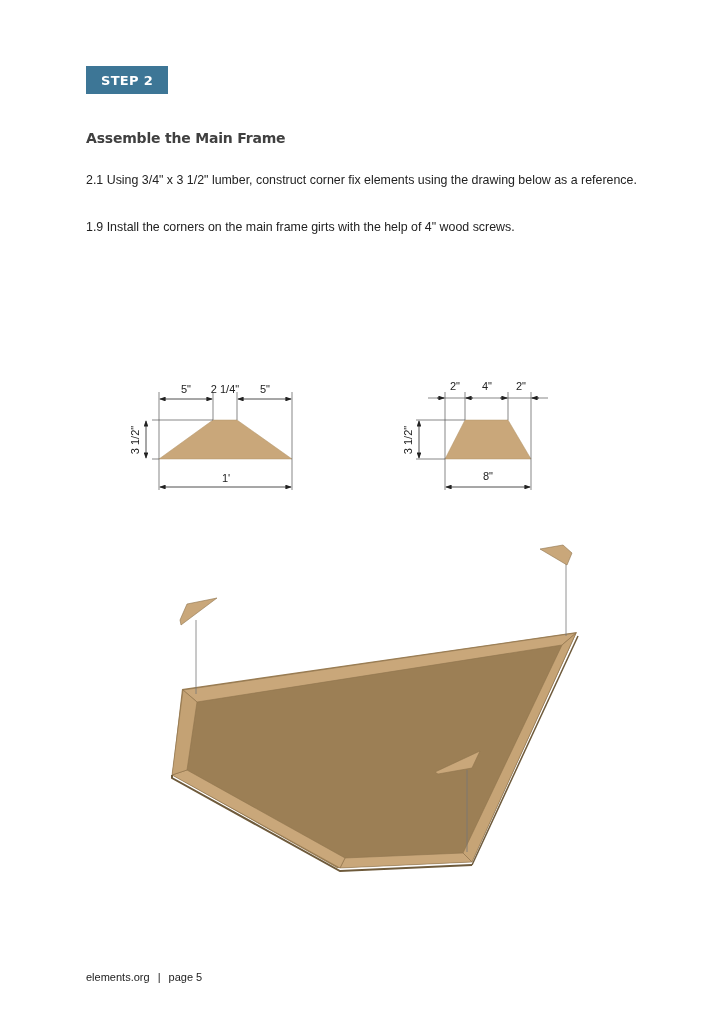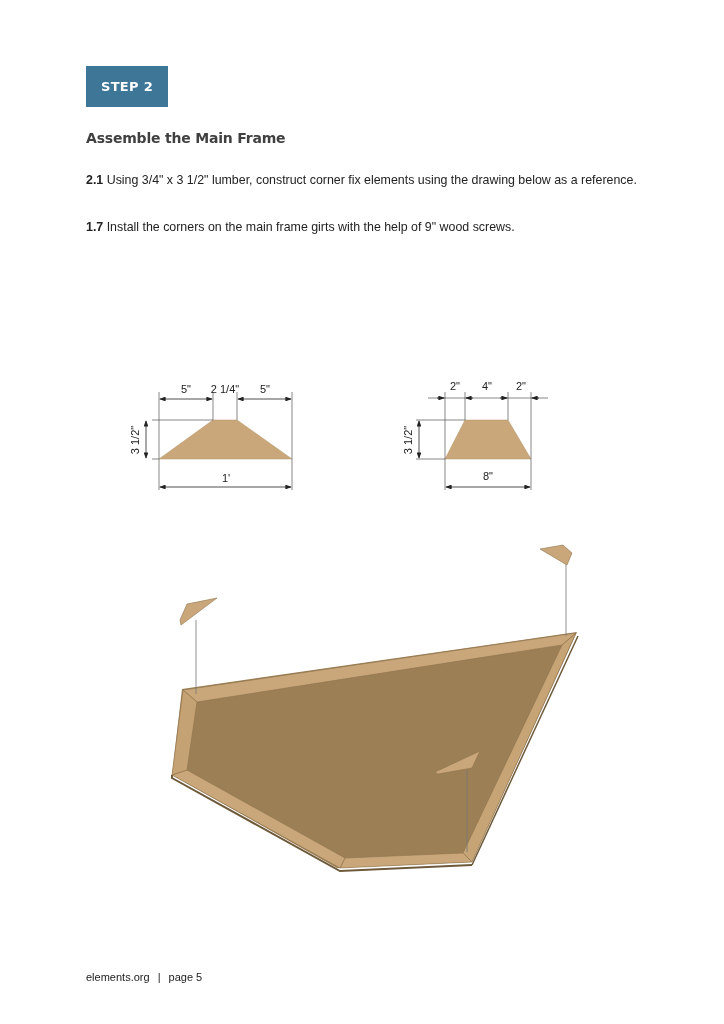--- a/index.html
+++ b/index.html
@@ -1,38 +1,38 @@
 <!DOCTYPE html>
 <html><head>
 <meta charset="utf-8">
 <style>
   html, body { margin:0; padding:0; background:#ffffff; }
   body { width:724px; height:1024px; position:relative; overflow:hidden; font-family:"Liberation Sans", sans-serif; color:#1a1a1a; }
-  .step-badge { position:absolute; left:86px; top:66px; width:82px; height:41px; background:#3d7696; color:#ffffff; font-family:"DejaVu Sans", sans-serif; font-weight:bold; font-size:13px; display:flex; align-items:center; justify-content:center; letter-spacing:0.3px; }
+  .step-badge { position:absolute; left:86px; top:66px; width:82px; height:28px; background:#3d7696; color:#ffffff; font-family:"DejaVu Sans", sans-serif; font-weight:bold; font-size:13px; display:flex; align-items:center; justify-content:center; letter-spacing:0.3px; }
   .title { position:absolute; left:86px; top:130px; font-family:"DejaVu Sans", sans-serif; font-weight:bold; font-size:14px; color:#404040; letter-spacing:-0.2px; }
   .para { position:absolute; left:86px; font-size:12.4px; line-height:16px; color:#222; }
-  .para b { font-weight:bold; }
+  .para b { font-weight:normal; }
   .p1 { top:172px; width:600px; }
   .p2 { top:219px; width:600px; }
   .footer { position:absolute; left:86px; top:971px; font-size:11px; color:#222; }
   svg { position:absolute; left:0; top:0; }
   .dim { font-family:"Liberation Sans", sans-serif; font-size:11px; fill:#222; }
 </style>
 </head>
 <body>
 
 <div class="step-badge">STEP 2</div>
 <div class="title">Assemble the Main Frame</div>
 
 <div class="para p1">
   <b>2.1</b><span> Using 3/4" x 3 1/2" lumber, construct corner fix elements using the drawing below as a reference.</span><br>
 </div>
 
 <div class="para p2">
-  <b>1.7</b><span> Install the corners on the main frame girts with the help of 9" wood screws.</span>
+  <b>1.9</b><span> Install the corners on the main frame girts with the help of 4" wood screws.</span>
 </div>
 
 <svg width="724" height="1024" viewBox="0 0 724 1024">
   <defs>
     <marker id="arr" markerWidth="8" markerHeight="6" refX="7" refY="3" orient="auto-start-reverse">
       <path d="M0,0 L8,3 L0,6 z" fill="#222"></path>
     </marker>
   </defs>
 
   <g>

